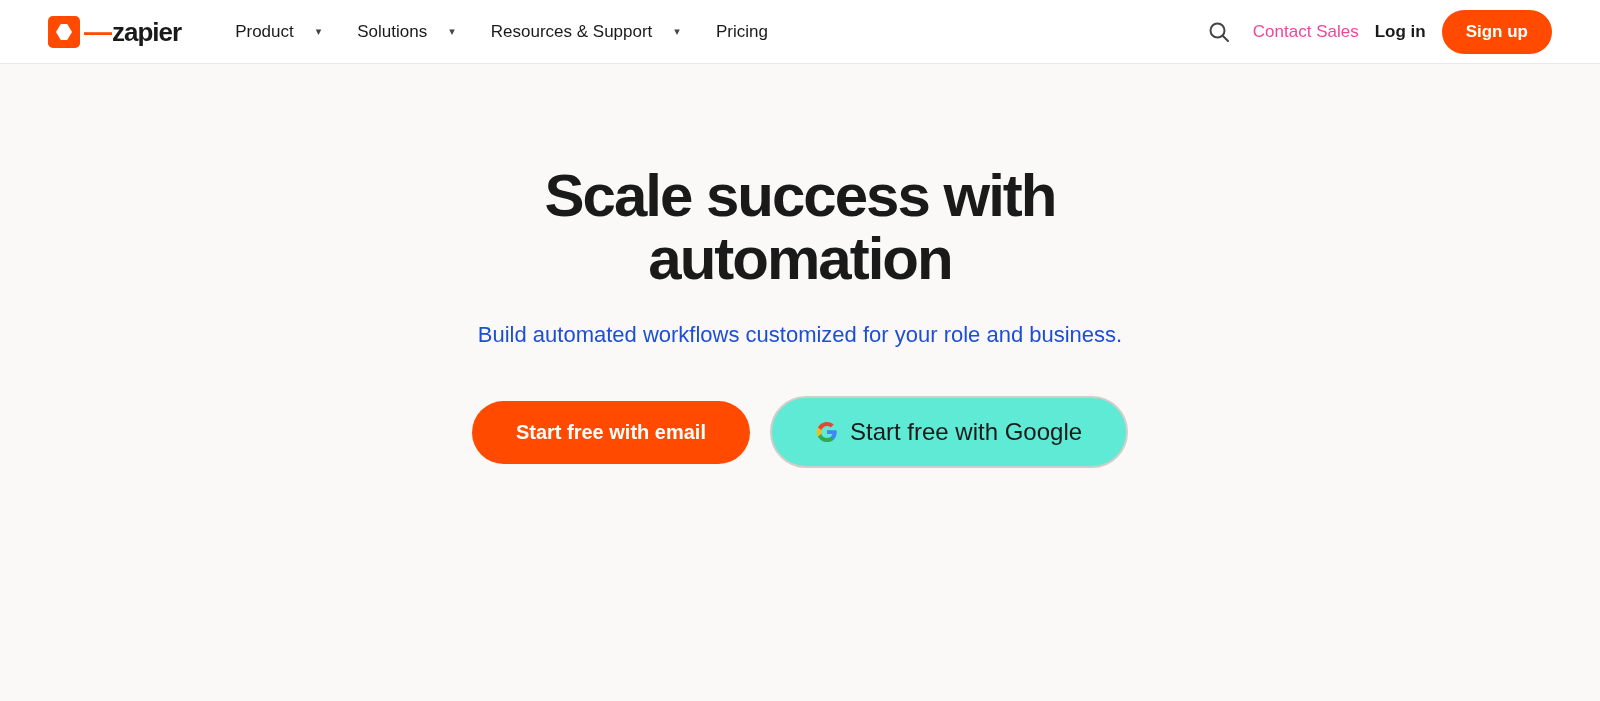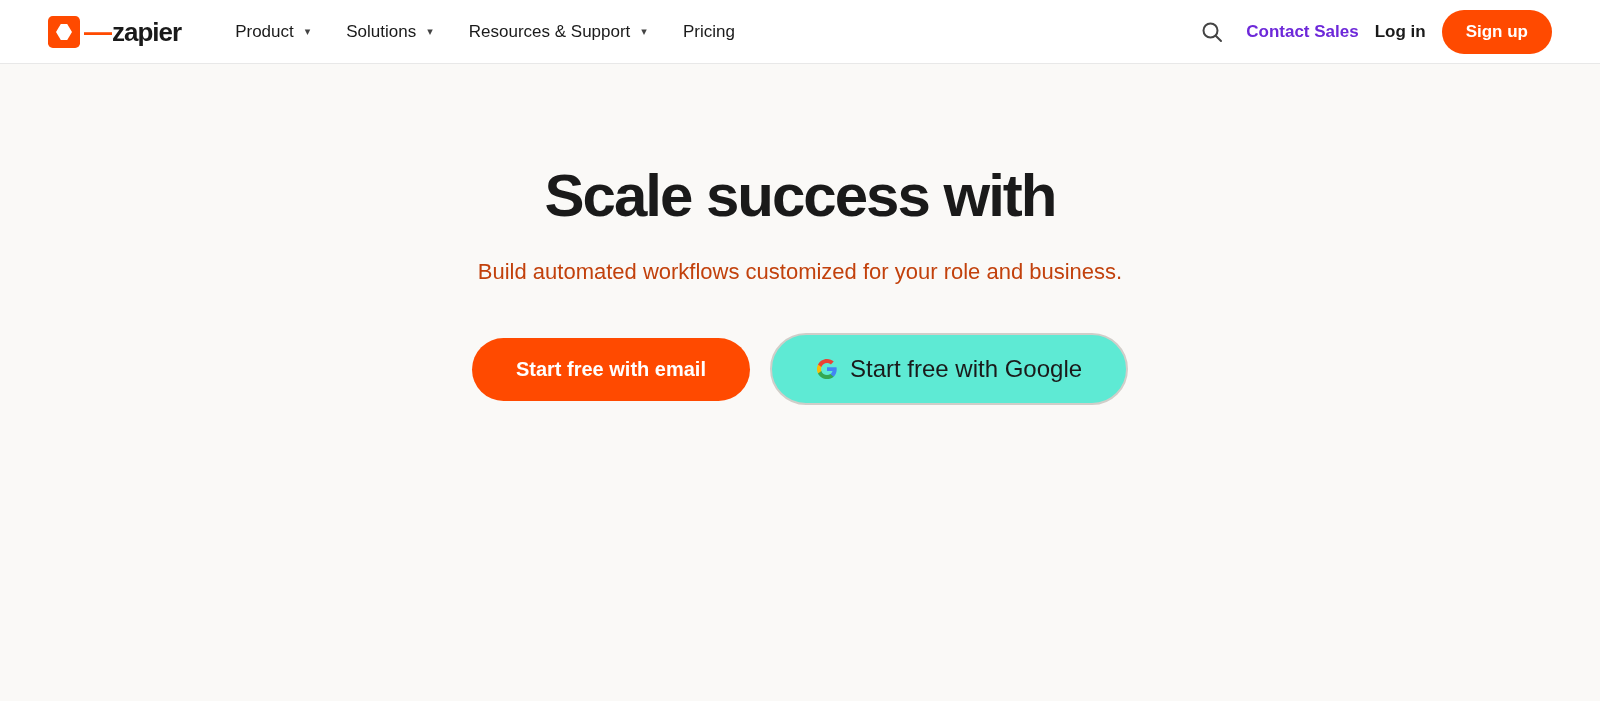--- a/index.html
+++ b/index.html
@@ -46,21 +46,21 @@
     .nav-links {
       display: flex;
       align-items: center;
       gap: 8px;
       flex: 1;
     }
 
     .nav-item {
       display: flex;
       align-items: center;
-      gap: 9px;
+      gap: 20px;
       padding: 8px 14px;
       font-size: 17px;
       color: #1a1a1a;
       cursor: pointer;
       border-radius: 6px;
       font-weight: 400;
       text-decoration: none;
       white-space: nowrap;
       text-align: center;
     }
@@ -82,24 +82,24 @@
       height: 36px;
       display: flex;
       align-items: center;
       justify-content: center;
       cursor: pointer;
       border-radius: 50%;
     }
 
     .contact-sales {
       font-size: 17px;
-      color: #6d28d9;
-      cursor: pointer;
-      text-decoration: none;
-      font-weight: 700;
+      color: #ec4899;
+      cursor: pointer;
+      text-decoration: none;
+      font-weight: 400;
     }
 
     .log-in {
       font-size: 17px;
       color: #1a1a1a;
       cursor: pointer;
       text-decoration: none;
       font-weight: 700;
       text-align: center;
     }
@@ -134,21 +134,21 @@
       font-weight: 800;
       color: #1a1a1a;
       line-height: 1.05;
       letter-spacing: -2px;
       max-width: 900px;
       margin-bottom: 32px;
     }
 
     .hero-subtitle {
       font-size: 22px;
-      color: #c2410c;
+      color: #1d4ed8;
       margin-bottom: 48px;
       font-weight: 400;
       max-width: 700px;
     }
 
     .hero-buttons {
       display: flex;
       align-items: center;
       gap: 20px;
     }
@@ -239,20 +239,21 @@
     </a>
     <a class="sign-up-btn" href="#">
       <span>Sign up</span>
     </a>
   </div>
 </nav>
 
 <section class="hero">
   <h1 class="hero-title">
     <span>Scale success with</span><br>
+    <span>automation</span>
   </h1>
   <p class="hero-subtitle">Build automated workflows customized for your role and business.</p>
   <div class="hero-buttons">
     <a class="btn-email" href="#">
       <span>Start free with email</span>
     </a>
     <a class="btn-google" href="#">
       <svg class="google-g" viewBox="0 0 24 24" xmlns="http://www.w3.org/2000/svg">
         <path d="M22.56 12.25c0-.78-.07-1.53-.2-2.25H12v4.26h5.92c-.26 1.37-1.04 2.53-2.21 3.31v2.77h3.57c2.08-1.92 3.28-4.74 3.28-8.09z" fill="#4285F4"></path>
         <path d="M12 23c2.97 0 5.46-.98 7.28-2.66l-3.57-2.77c-.98.66-2.23 1.06-3.71 1.06-2.86 0-5.29-1.93-6.16-4.53H2.18v2.84C3.99 20.53 7.7 23 12 23z" fill="#34A853"></path>

